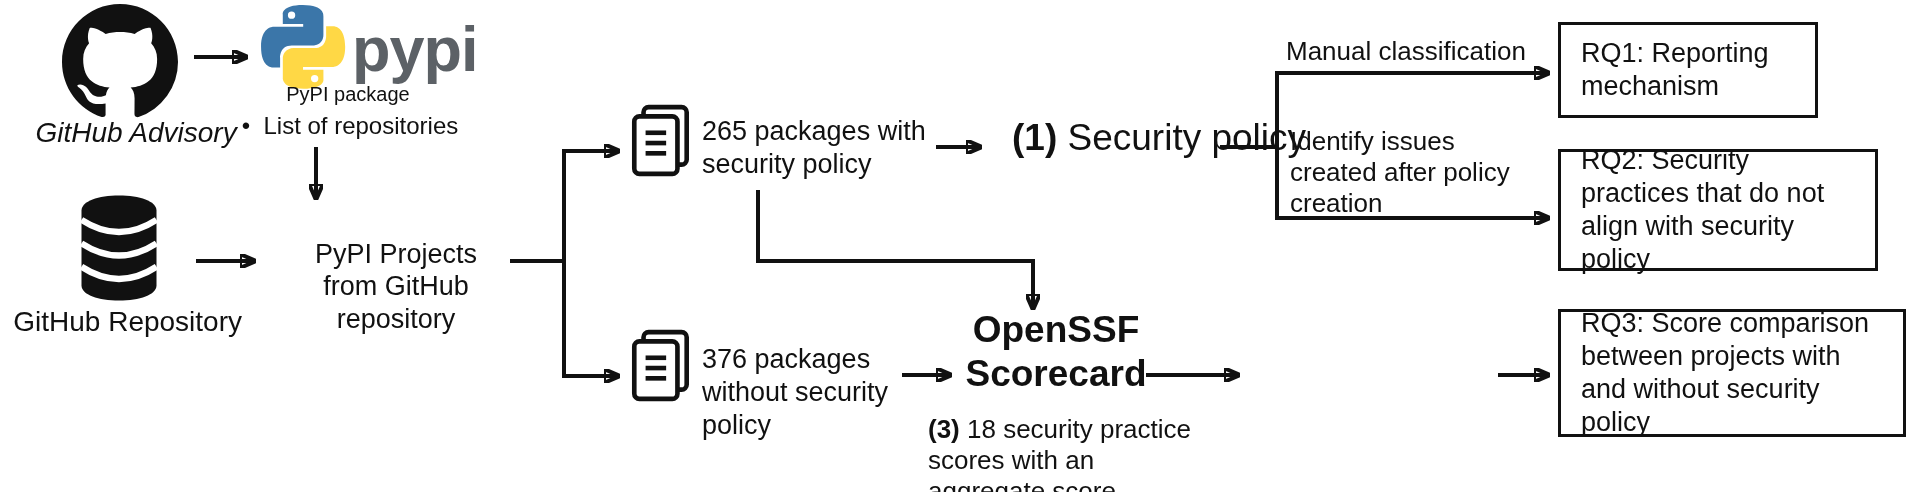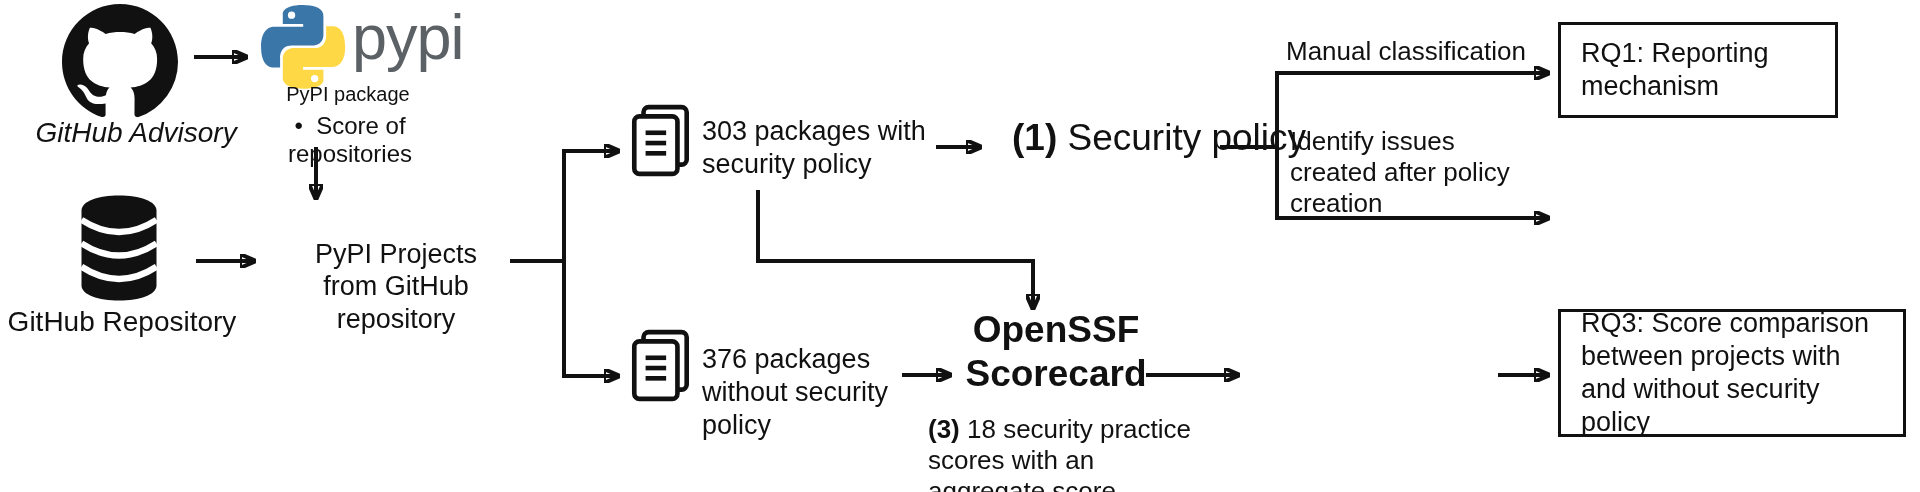--- a/index.html
+++ b/index.html
@@ -9,27 +9,27 @@
   }
   svg.connectors { position:absolute; left:0; top:0; width:1920px; height:492px; }
   svg.connectors path, svg.connectors line { stroke:#111111; stroke-width:4; fill:none; }
 
   .abs { position:absolute; }
 
   
   .github-icon        { left:62px;  top:4px;   width:116px; height:116px; }
   .github-advisory-label { left:21px; top:117px; width:230px; text-align:center; font-size:28px;font-style:italic; }
   .python-logo        { left:260px; top:5px;   width:86px;  height:84px; }
-  .pypi-wordmark      { left:352px; top:6px;   font-size:63px; font-weight:400; letter-spacing:-1px;
+  .pypi-wordmark      { left:352px; top:18px;   font-size:63px; font-weight:700; letter-spacing:-1px;
                         color:#5c6166; line-height:1; }
   .pypi-package-label { left:238px; top:83px;  width:220px; text-align:center; font-size:20px; }
   .list-bullet        { left:230px; top:112px; width:240px; text-align:center; font-size:24px; }
   .list-bullet::before { content:"\2022\00a0\00a0"; }
   .db-icon            { left:74px;  top:193px; width:90px;  height:110px; }
-  .github-repo-label  { left:2px;   top:306px; width:240px; text-align:center; font-size:28px; }
+  .github-repo-label  { left:2px;   top:306px; width:240px; text-align:right; font-size:28px; }
   .pypi-projects-label{ left:285px; top:238px; width:222px; text-align:center; font-size:27px; line-height:1.2; }
 
   
   .doc-icon-1         { left:630px; top:104px; width:62px; height:74px; }
   .with-policy-label  { left:702px; top:115px; width:245px; font-size:27px; line-height:1.22; }
   .doc-icon-2         { left:630px; top:329px; width:62px; height:74px; }
   .without-policy-label { left:702px; top:343px; width:218px; font-size:27px; line-height:1.22; }
   .security-items     { left:993px; top:116px; font-size:37px; line-height:1.2;margin-left:19px; }
   .security-items b   { font-weight:700; }
 
@@ -41,21 +41,21 @@
   .openssf-note       { left:928px; top:414px; width:288px; font-size:26px; line-height:1.2; }
   .openssf-note b     { font-weight:700; }
 
   .scores-bullet      { left:1255px; top:334px; width:250px; font-size:26px; line-height:1.2; padding-left:28px; }
   .scores-bullet::before { content:"\2022"; position:absolute; left:0; top:0; font-size:26px; }
 
   
   .rq-box { position:absolute; background:#ffffff; border:3px solid #111111;
             display:flex; align-items:center; padding:0 20px; box-sizing:border-box;
             font-size:27px; line-height:1.22; }
-  .rq1 { left:1558px; top:22px;  width:280px; height:96px; }
+  .rq1 { left:1558px; top:22px;  width:260px; height:96px; }
   .rq2 { left:1558px; top:149px; width:320px; height:122px; }
   .rq3 { left:1558px; top:309px; width:348px; height:128px;align-items:center; }
 </style>
 </head>
 <body>
 
 <div class="canvas">
 
   <svg class="connectors" viewBox="0 0 1920 492" xmlns="http://www.w3.org/2000/svg">
     <defs>
@@ -87,21 +87,21 @@
   <div class="abs github-advisory-label">GitHub Advisory</div>
 
   <span class="abs python-logo">
     <svg viewBox="0 0 255 255" width="86" height="84" xmlns="http://www.w3.org/2000/svg">
       <path d="M126.916.072c-64.832 0-60.784 28.115-60.784 28.115l.072 29.128h61.868v8.745H41.631S.145 61.355.145 126.77c0 65.417 36.21 63.097 36.21 63.097h21.61v-30.356s-1.165-36.21 35.632-36.21h61.362s34.475.557 34.475-33.319V33.97S194.67.072 126.916.072zM92.802 19.66a11.12 11.12 0 0 1 11.13 11.13 11.12 11.12 0 0 1-11.13 11.13 11.12 11.12 0 0 1-11.13-11.13 11.12 11.12 0 0 1 11.13-11.13z" fill="#3b76a9"></path>
       <path d="M128.757 254.126c64.832 0 60.784-28.115 60.784-28.115l-.072-29.127H127.6v-8.745h86.441s41.486 4.705 41.486-60.712c0-65.416-36.21-63.096-36.21-63.096h-21.61v30.355s1.165 36.21-35.632 36.21h-61.362s-34.475-.557-34.475 33.32v56.013s-5.235 33.897 62.518 33.897zm34.114-19.586a11.12 11.12 0 0 1-11.13-11.131 11.12 11.12 0 0 1 11.13-11.13 11.12 11.12 0 0 1 11.13 11.13 11.12 11.12 0 0 1-11.13 11.13z" fill="#ffd845"></path>
     </svg>
   </span>
   <div class="abs pypi-wordmark">pypi</div>
   <div class="abs pypi-package-label">PyPI package</div>
-  <div class="abs list-bullet">Score of repositories</div>
+  <div class="abs list-bullet">List of repositories</div>
 
   <span class="abs db-icon">
     <svg viewBox="0 0 48 58" width="90" height="110" xmlns="http://www.w3.org/2000/svg">
       <path fill="#111111" d="M4,9 C4,4 13,1 24,1 C35,1 44,4 44,9 L44,49 C44,54 35,57 24,57 C13,57 4,54 4,49 Z"></path>
       <path d="M4,14 Q24,27 44,14" stroke="#ffffff" stroke-width="3.4" fill="none"></path>
       <path d="M4,26.5 Q24,39.5 44,26.5" stroke="#ffffff" stroke-width="3.4" fill="none"></path>
       <path d="M4,39 Q24,52 44,39" stroke="#ffffff" stroke-width="3.4" fill="none"></path>
     </svg>
   </span>
   <div class="abs github-repo-label">GitHub Repository</div>
@@ -110,21 +110,21 @@
 
   <span class="abs doc-icon-1">
     <svg viewBox="0 0 60 72" width="62" height="74" xmlns="http://www.w3.org/2000/svg">
       <rect x="13" y="3" width="42" height="56" rx="5" fill="#ffffff" stroke="#111111" stroke-width="4.5"></rect>
       <rect x="4" y="12" width="42" height="56" rx="5" fill="#ffffff" stroke="#111111" stroke-width="4.5"></rect>
       <line x1="15" y1="28" x2="35" y2="28" stroke="#111111" stroke-width="4.5"></line>
       <line x1="15" y1="38" x2="35" y2="38" stroke="#111111" stroke-width="4.5"></line>
       <line x1="15" y1="48" x2="35" y2="48" stroke="#111111" stroke-width="4.5"></line>
     </svg>
   </span>
-  <div class="abs with-policy-label">303 packages with security policy</div>
+  <div class="abs with-policy-label">265 packages with security policy</div>
 
   <span class="abs doc-icon-2">
     <svg viewBox="0 0 60 72" width="62" height="74" xmlns="http://www.w3.org/2000/svg">
       <rect x="13" y="3" width="42" height="56" rx="5" fill="#ffffff" stroke="#111111" stroke-width="4.5"></rect>
       <rect x="4" y="12" width="42" height="56" rx="5" fill="#ffffff" stroke="#111111" stroke-width="4.5"></rect>
       <line x1="15" y1="28" x2="35" y2="28" stroke="#111111" stroke-width="4.5"></line>
       <line x1="15" y1="38" x2="35" y2="38" stroke="#111111" stroke-width="4.5"></line>
       <line x1="15" y1="48" x2="35" y2="48" stroke="#111111" stroke-width="4.5"></line>
     </svg>
   </span>
@@ -143,17 +143,20 @@
   <div class="abs openssf-title">OpenSSF Scorecard</div>
   <div class="abs openssf-note">
     <b>(3)</b>
     <span>18 security practice scores with an aggregate score</span>
   </div>
 
 
   <div class="rq-box rq1">
     <span>RQ1: Reporting mechanism</span>
   </div>
+  <div class="rq-box rq2">
+    <span>RQ2: Security practices that do not align with security policy</span>
+  </div>
   <div class="rq-box rq3">
     <span>RQ3: Score comparison between projects with and without security policy</span>
   </div>
 
 </div>
 
 </body></html>

